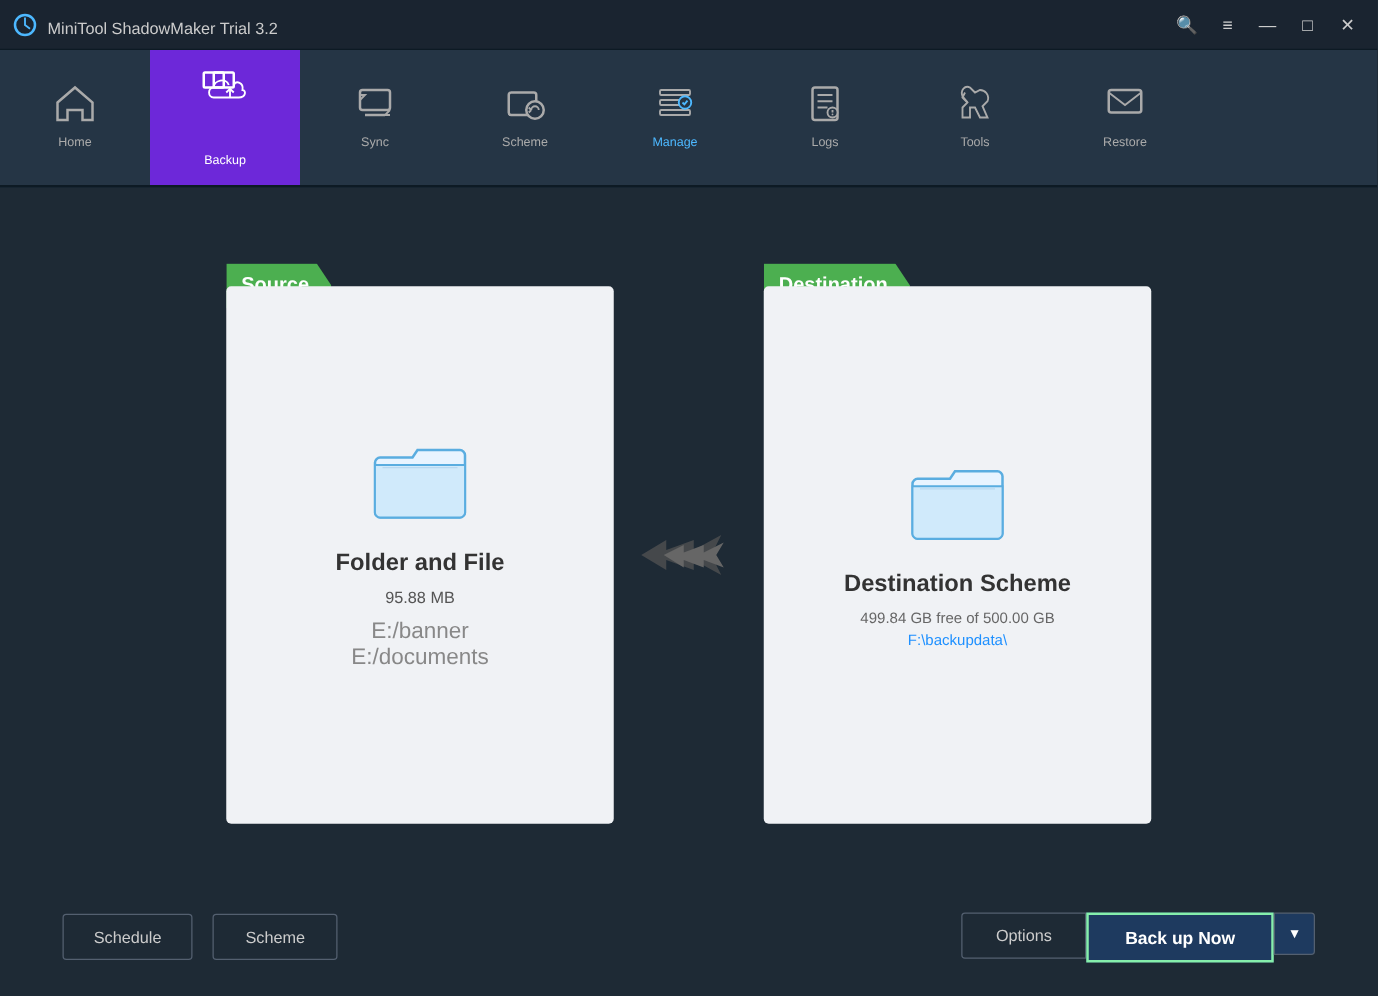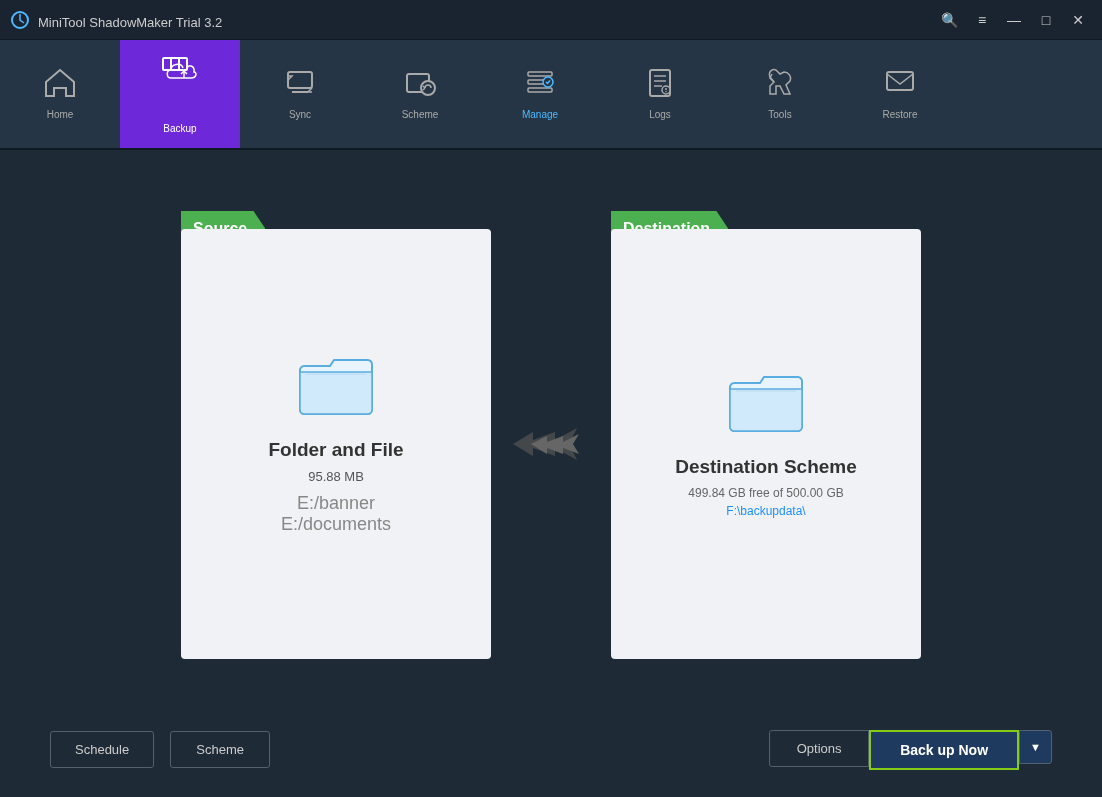--- a/index.html
+++ b/index.html
@@ -215,21 +215,21 @@
       color: #ccc;
       border-radius: 3px 0 0 3px;
       font-size: 13px;
       cursor: pointer;
       min-width: 100px;
     }
 
     .btn-backup-now {
       padding: 10px 28px;
       background: #1e3a5f;
-      border: 2px solid #84cc16;
+      border: 2px solid #86efac;
       color: #fff;
       font-size: 14px;
       font-weight: bold;
       cursor: pointer;
       min-width: 150px;
     }
 
     .btn-dropdown {
       padding: 10px 10px;
       background: #1e3a5f;

